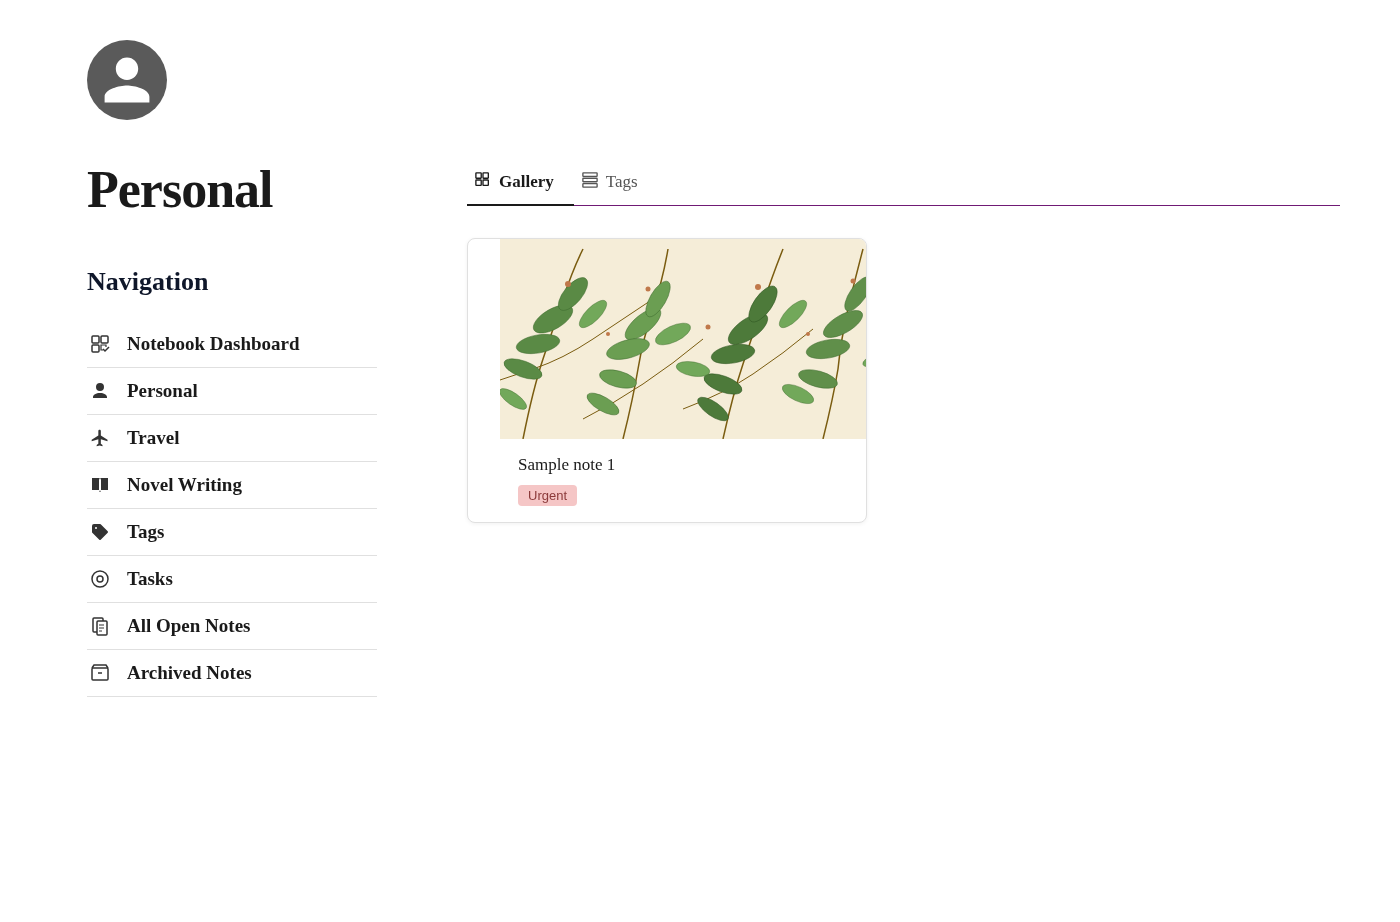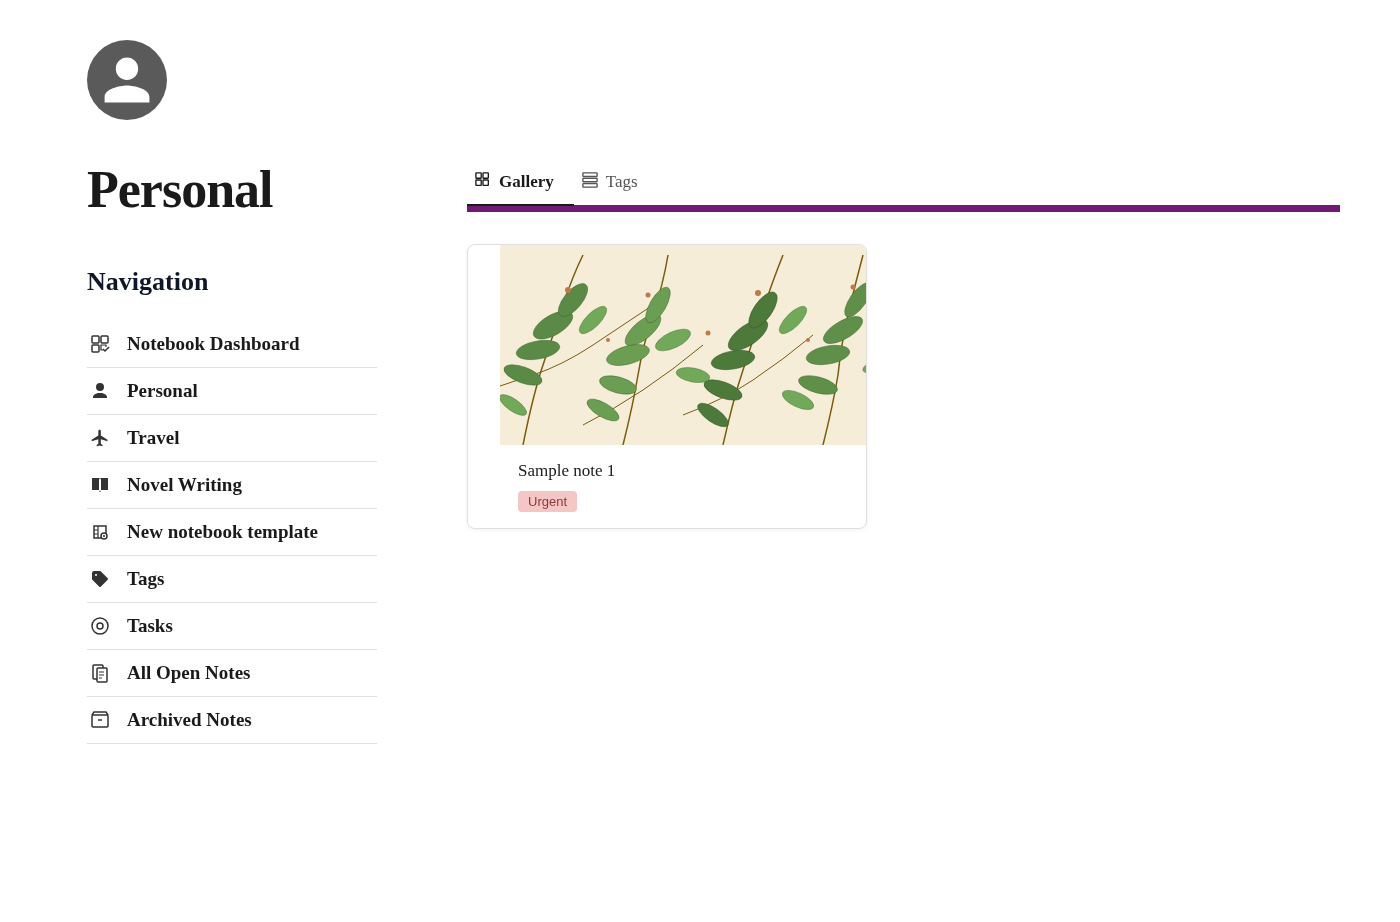--- a/index.html
+++ b/index.html
@@ -97,21 +97,21 @@
     
     .main-content {
       flex: 1;
       padding: 40px 60px 40px 40px;
     }
 
     
     .tabs-container {
       display: flex;
       gap: 0;
-      border-bottom: 7px solid #701a75;
+      border-bottom: 1px solid #701a75;
       margin-bottom: 32px;
       margin-top: 120px;
     }
 
     .tab {
       display: flex;
       align-items: center;
       gap: 8px;
       padding: 12px 20px 12px 8px;
       font-size: 17px;
@@ -233,31 +233,20 @@
           </span>
           <span>Travel</span>
         </li>
         <li class="nav-item">
           <span class="nav-icon">
             <svg viewBox="0 0 20 20" width="20" height="20" fill="#333">
               <path d="M2 3h7a2 2 0 012 2v12a2 2 0 01-2-2H2V3zm16 0h-7a2 2 0 00-2 2v12a2 2 0 002-2h7V3z"></path>
             </svg>
           </span>
           <span>Novel Writing</span>
-        </li>
-        <li class="nav-item">
-          <span class="nav-icon">
-            <svg viewBox="0 0 20 20" width="20" height="20" fill="none" stroke="#333" stroke-width="1.5">
-              <path d="M4 4h12v12H4z" rx="1"></path>
-              <path d="M8 4v12M4 8h4M4 12h4" stroke-width="1.2"></path>
-              <circle cx="14" cy="14" r="3" fill="white" stroke="#333"></circle>
-              <path d="M13 14h2M14 13v2" stroke-width="1.2"></path>
-            </svg>
-          </span>
-          <span>New notebook template</span>
         </li>
         <li class="nav-item">
           <span class="nav-icon">
             <svg viewBox="0 0 20 20" width="20" height="20" fill="#333">
               <path d="M17.7 9.3l-7-7A1 1 0 0010 2H4a2 2 0 00-2 2v6a1 1 0 00.3.7l7 7a1 1 0 001.4 0l7-7a1 1 0 000-1.4zM6 7a1 1 0 110-2 1 1 0 010 2z"></path>
             </svg>
           </span>
           <span>Tags</span>
         </li>
         <li class="nav-item">

